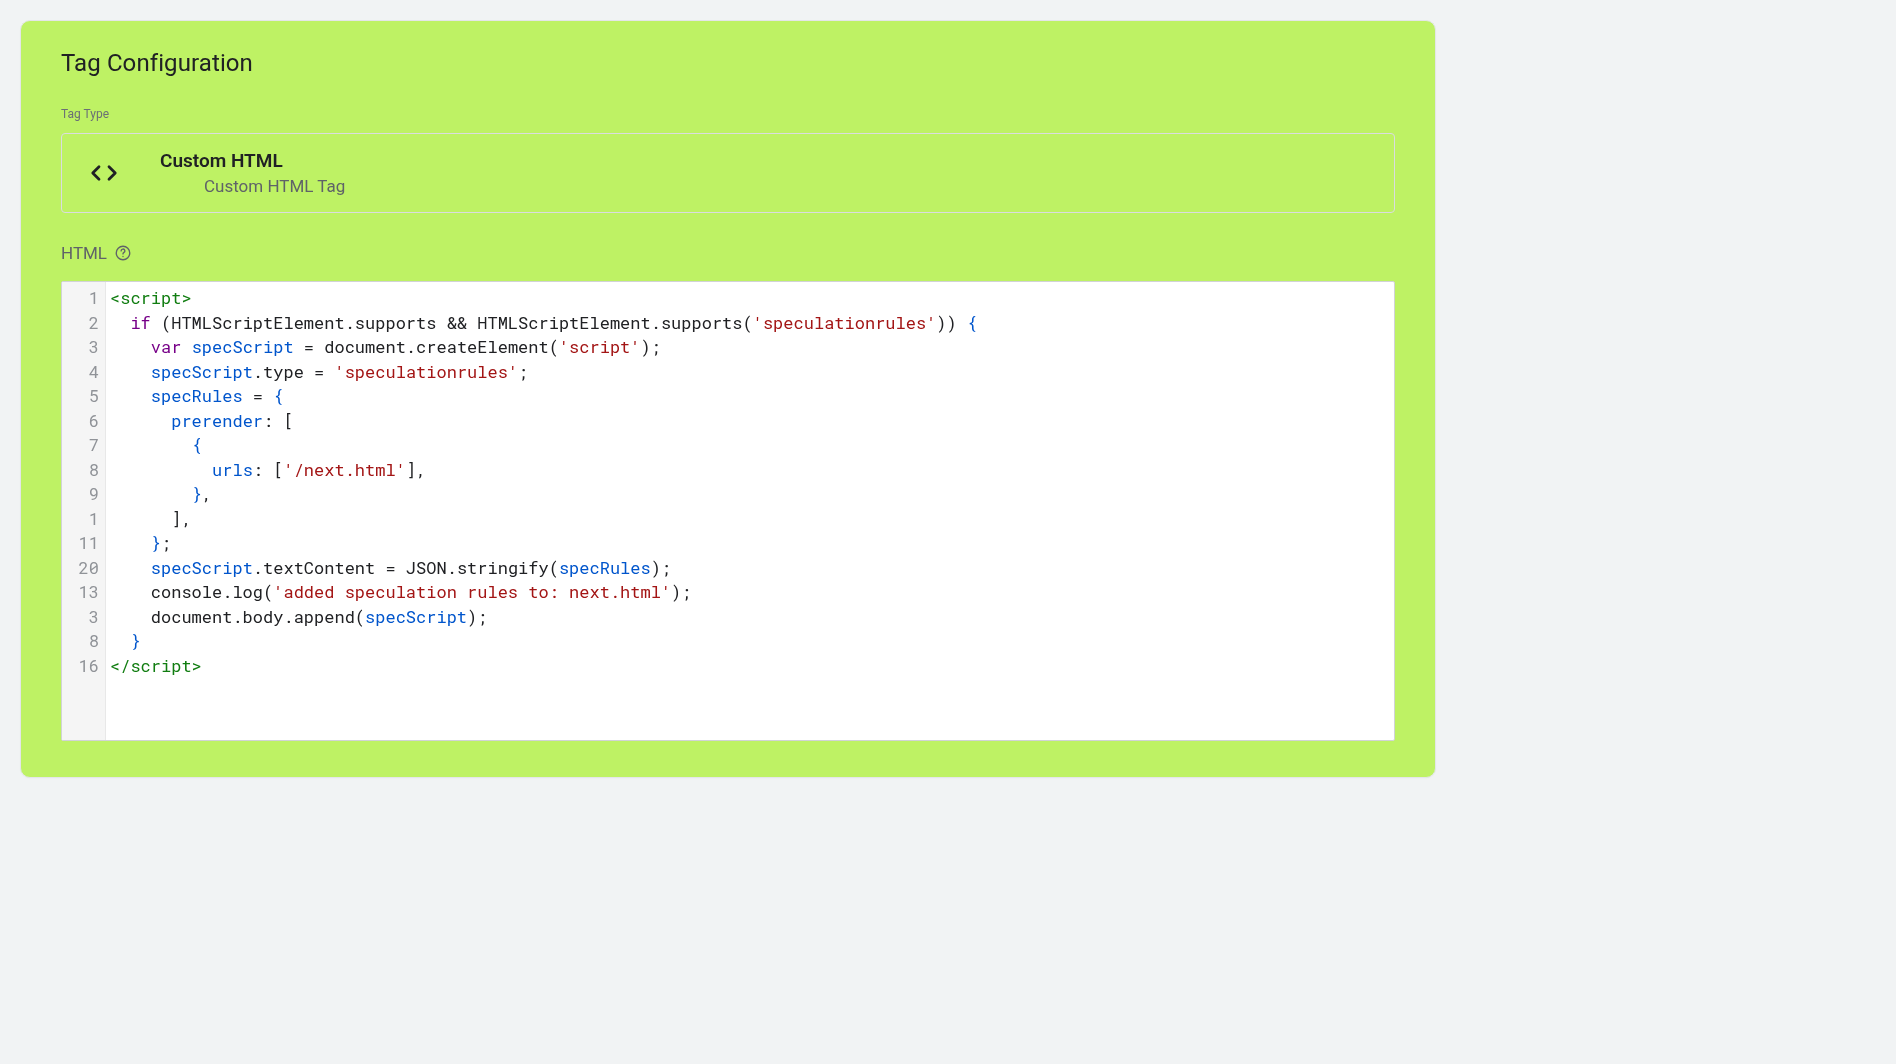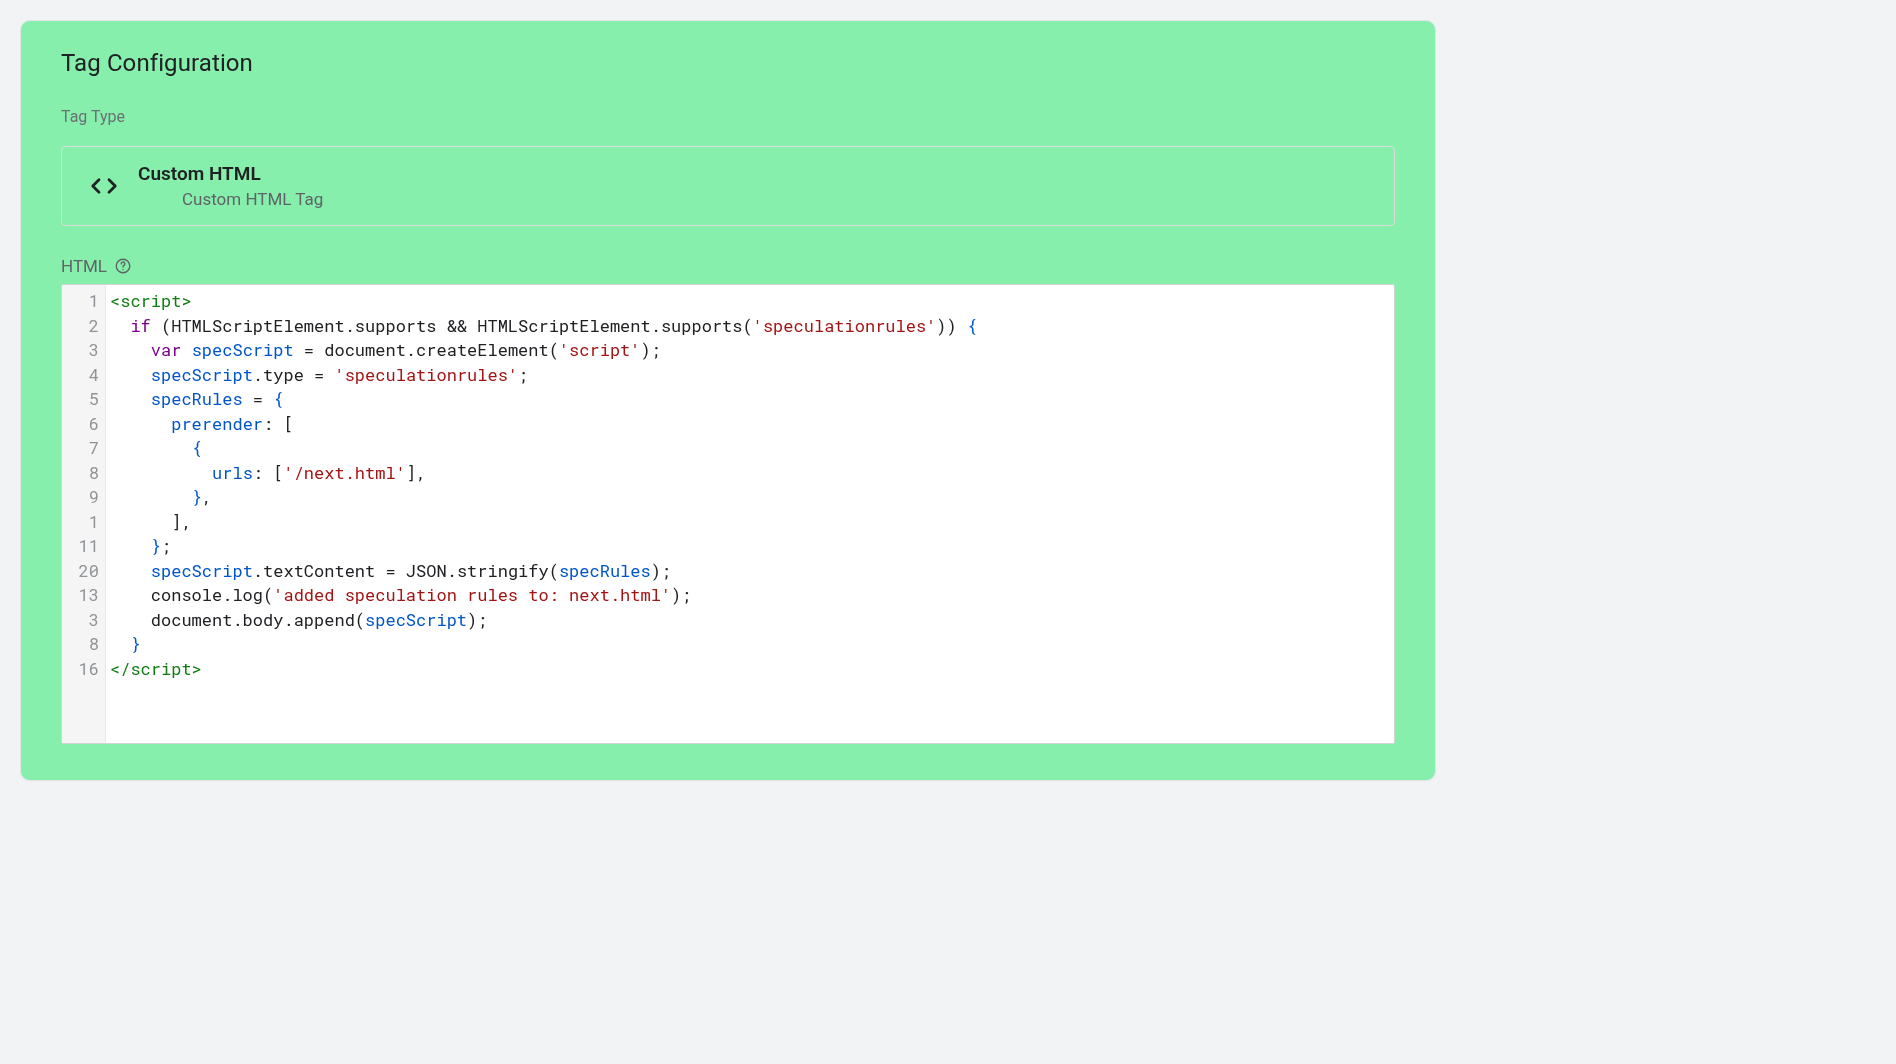--- a/index.html
+++ b/index.html
@@ -3,45 +3,45 @@
 <meta charset="utf-8">
 <style>
   * { box-sizing: border-box; margin: 0; padding: 0; }
   body {
     background: #f1f3f4;
     font-family: 'Google Sans', Roboto, Arial, sans-serif;
     padding: 20px;
     width: 1456px;
   }
   .card {
-    background: #86efac;
+    background: #bef264;
     border-radius: 10px;
     border: 1px solid #e4e6e8;
     padding: 28px 40px 36px 40px;
     box-shadow: 0 1px 2px rgba(0,0,0,0.02);
   }
   .section-title {
     font-size: 24px;
     color: #202124;
     font-weight: 400;
     margin-bottom: 30px;
     letter-spacing: 0.1px;
   }
   .field-label {
-    font-size: 16px;
+    font-size: 12px;
     color: #6b7075;
-    margin-bottom: 20px;
+    margin-bottom: 12px;
   }
   .tag-type-box {
     border: 1px solid #dadce0;
     border-radius: 4px;
     padding: 14px 20px;
     display: flex;
     align-items: center;
-    gap: 12px;
+    gap: 34px;
     margin-bottom: 30px;
   }
   .tag-type-icon {
     width: 44px;
     height: 44px;
     display: flex;
     align-items: center;
     justify-content: center;
     flex-shrink: 0;
   }
@@ -56,21 +56,21 @@
   .tag-type-sub {
     font-size: 17px;
     color: #5f6368;
     line-height: 1.4;
     margin-left: 44px;
   }
   .html-label-row {
     display: flex;
     align-items: center;
     gap: 6px;
-    margin-bottom: 8px;
+    margin-bottom: 18px;
   }
   .html-label {
     font-size: 17px;
     color: #5f6368;
   }
   .help-icon {
     width: 20px; height: 20px;
     display: flex; align-items:center; justify-content:center;
     cursor: pointer;
   }

